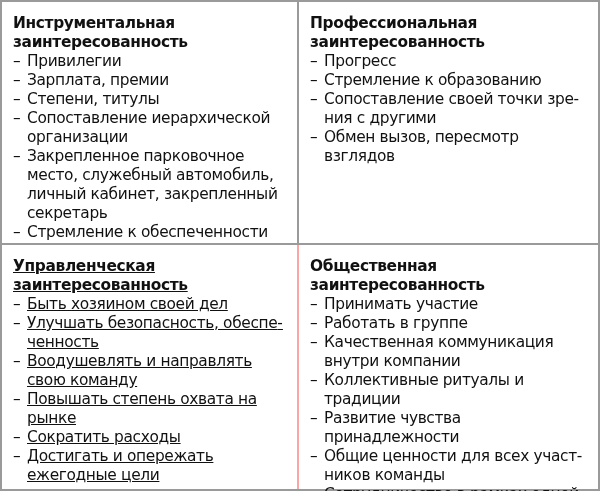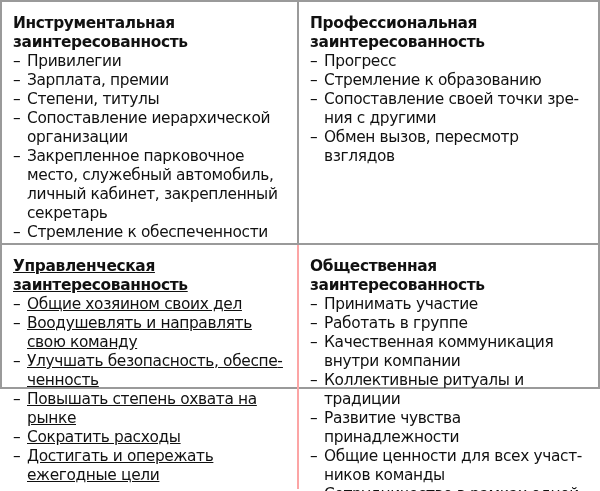--- a/index.html
+++ b/index.html
@@ -1,19 +1,19 @@
 <!DOCTYPE html>
 <html><head>
   <meta charset="utf-8">
   <style>
     html, body { margin: 0; padding: 0; background: #ffffff; }
     body { width: 600px; height: 491px; overflow: hidden; }
     .grid {
       position: relative;
-      width: 600px; height: 389px;
+      width: 600px; height: 491px;
       box-sizing: border-box;
       border: 2px solid #9a9a9a;
       display: grid;
       grid-template-columns: 297px 299px;
       grid-template-rows: 243px 244px;
     }
     .cell {
       box-sizing: border-box;
       padding: 12px 8px 0 11px;
       font-family: "DejaVu Sans", sans-serif;
@@ -74,23 +74,23 @@
       <li>Обмен вызов, пересмотр взглядов</li>
     </ul>
   </div>
 
   <div class="cell c-bl">
     <div class="title">
       <div>Управленческая</div>
       <div>заинтересованность</div>
     </div>
     <ul>
-      <li>Общие хозяином своих дел</li>
+      <li>Быть хозяином своей дел</li>
+      <li>Улучшать безопасность, обеспе­ченность</li>
       <li>Воодушевлять и направлять свою команду</li>
-      <li>Улучшать безопасность, обеспе­ченность</li>
       <li>Повышать степень охвата на рынке</li>
       <li>Сократить расходы</li>
       <li>Достигать и опережать ежегодные цели</li>
     </ul>
   </div>
 
   <div class="cell c-br">
     <div class="title">
       <div>Общественная</div>
       <div>заинтересованность</div>

